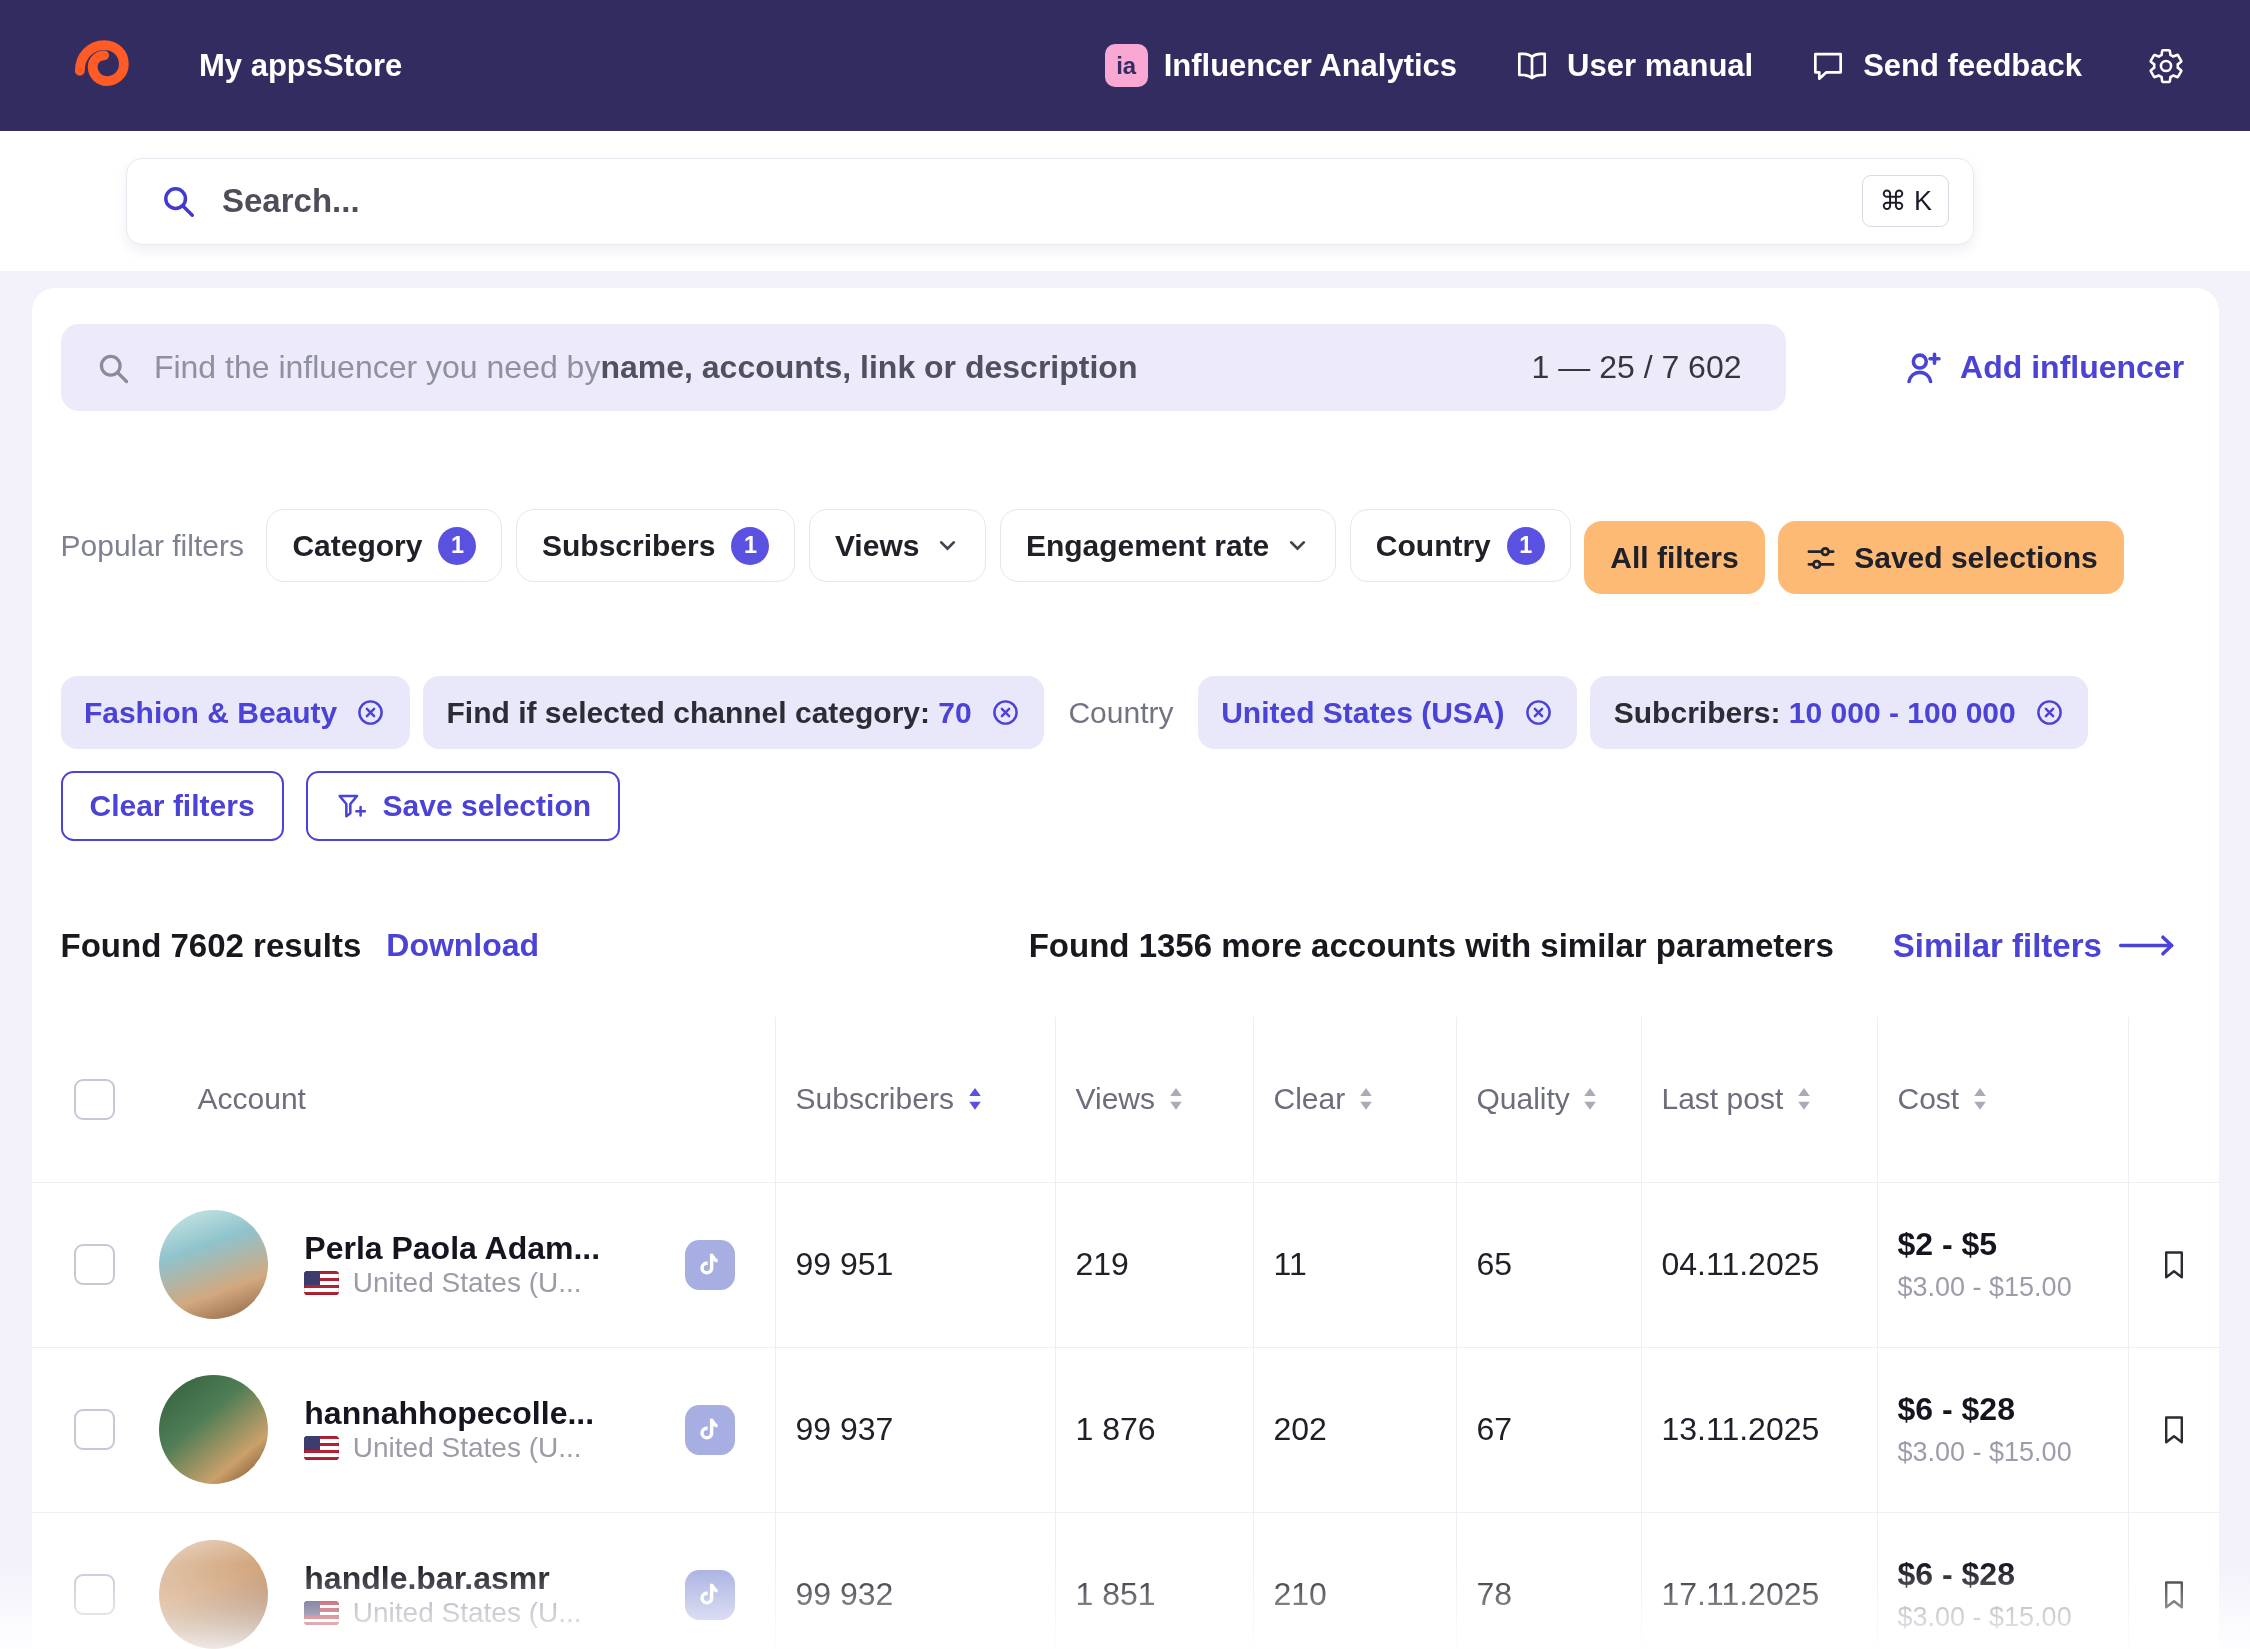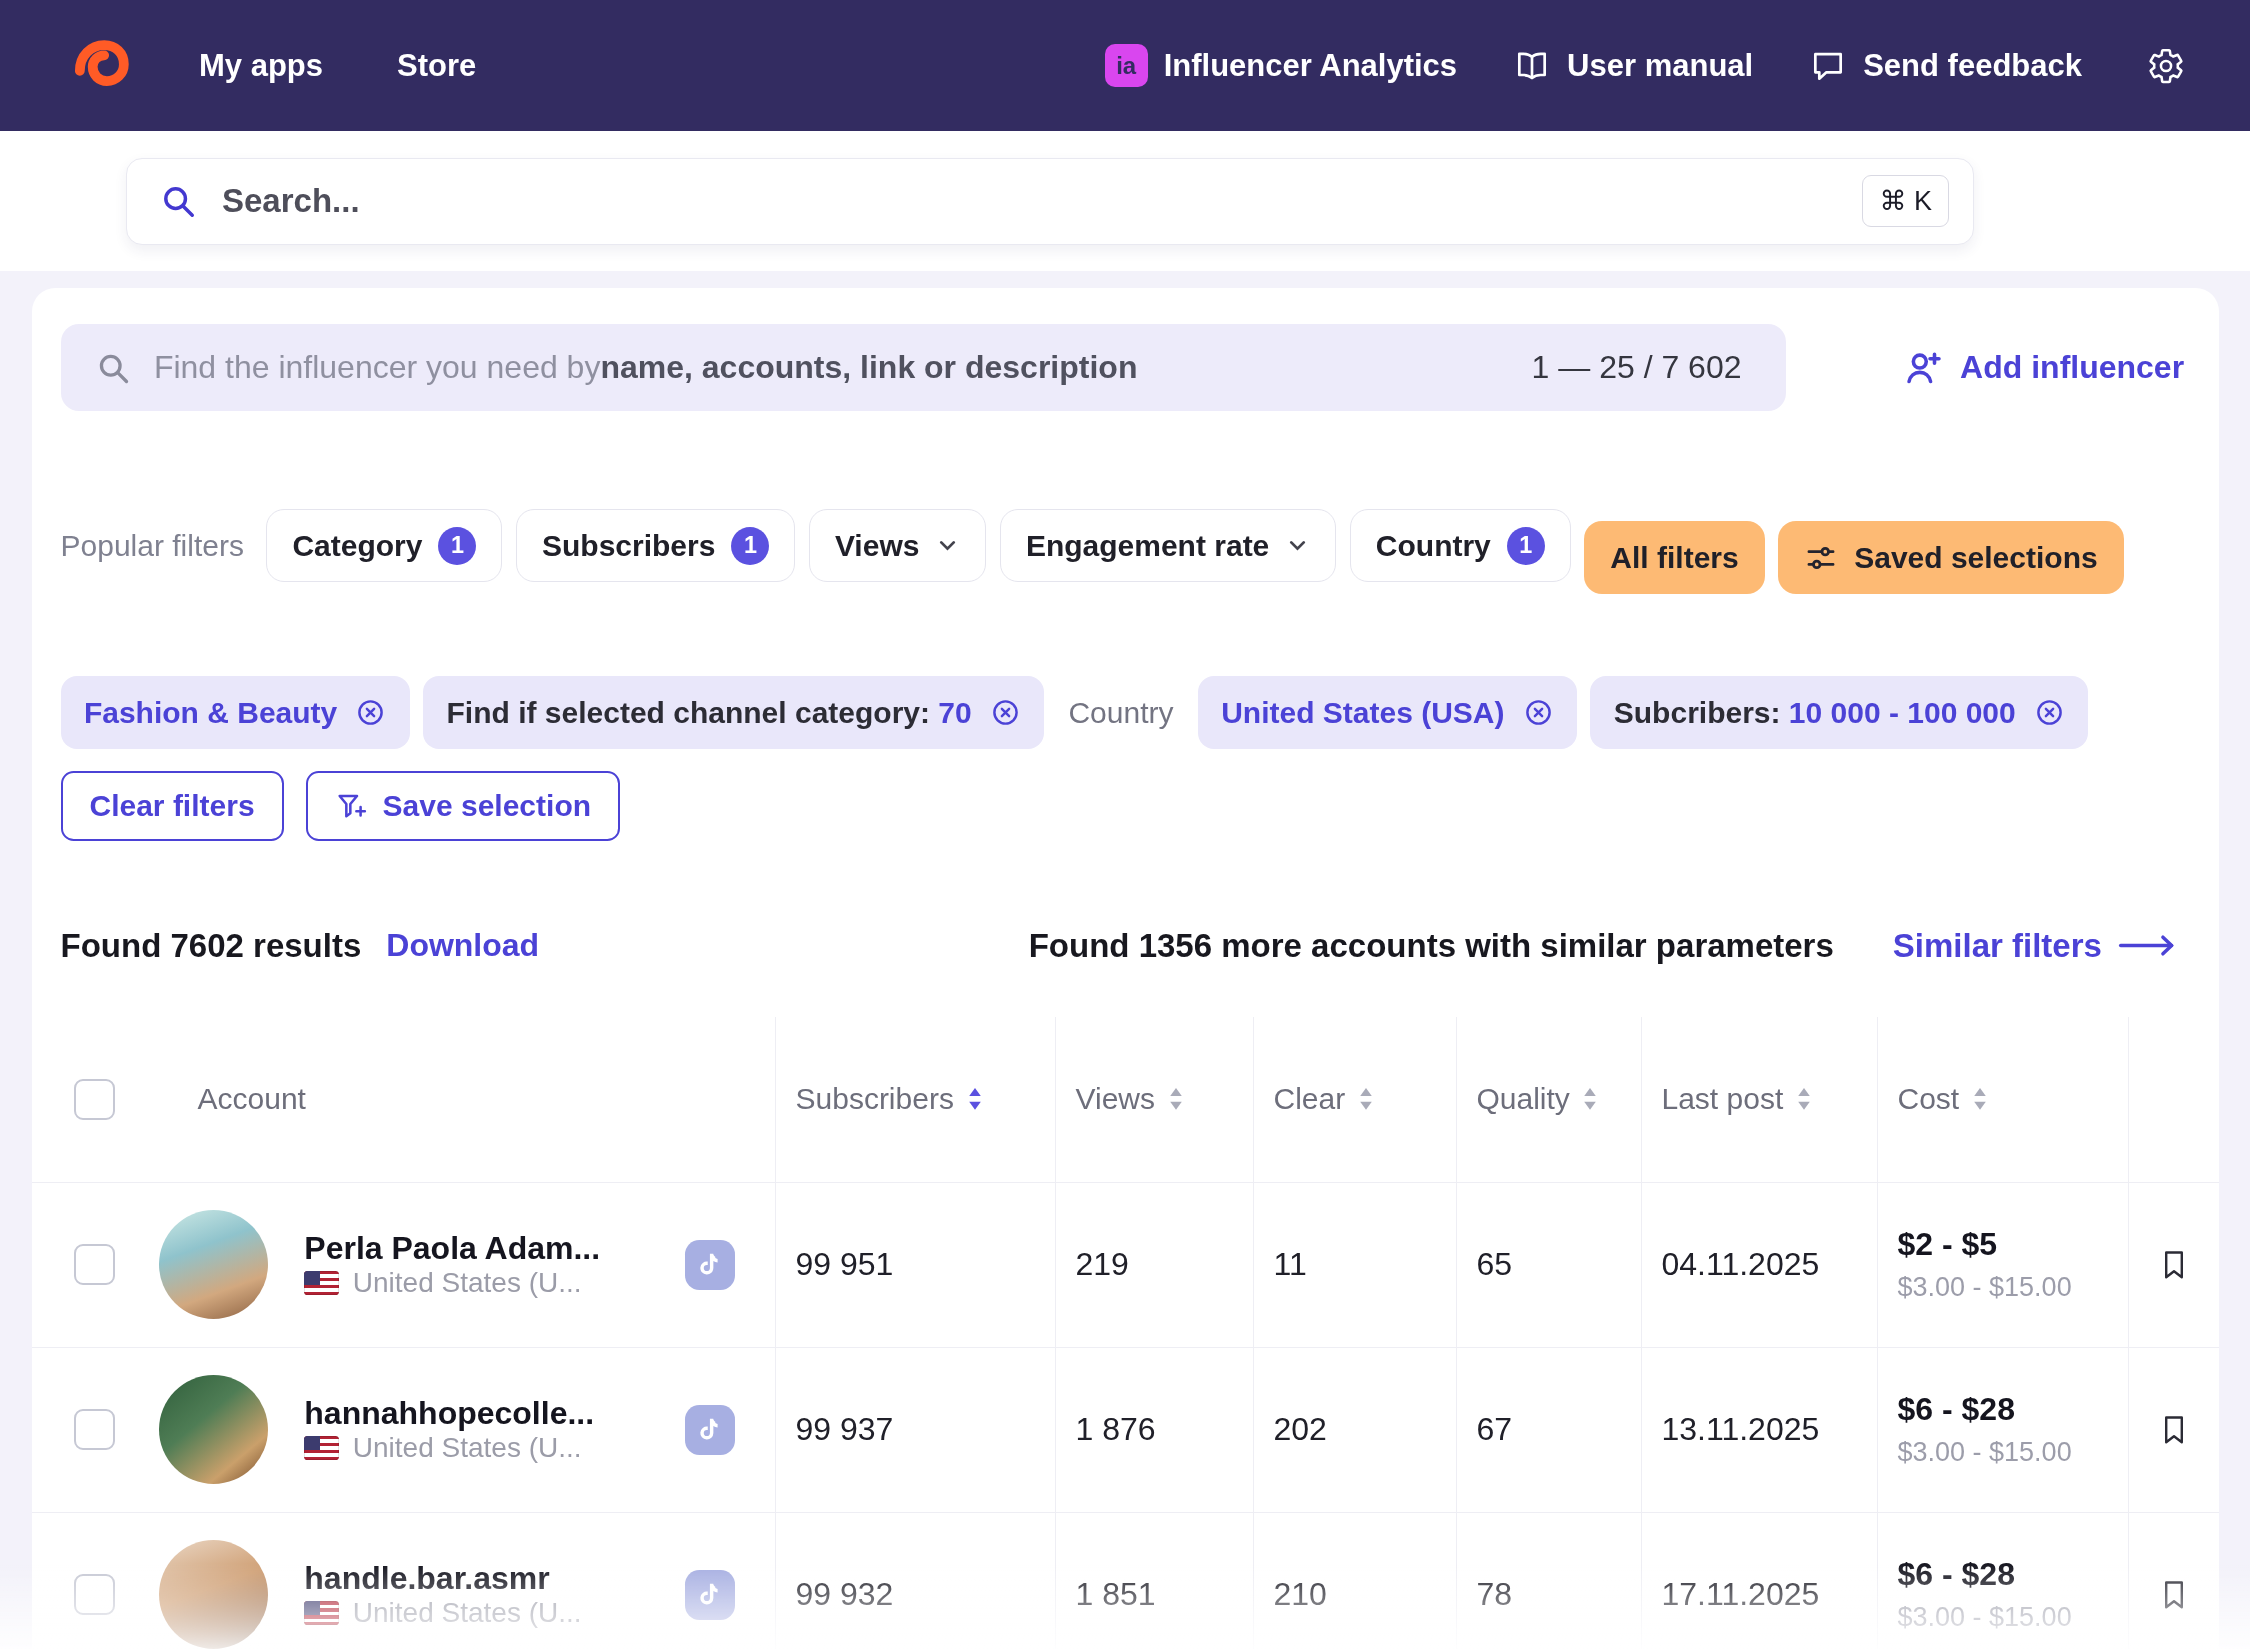--- a/index.html
+++ b/index.html
@@ -2,25 +2,25 @@
 <html style="font-size:14.4px"><head>
 <meta charset="utf-8">
 <style>
   * { margin:0; padding:0; box-sizing:border-box; }
   html,body { width:2250px; height:1650px; overflow:hidden; background:#f3f2fa;
     font-family:"Liberation Sans", sans-serif; }
 
   
   .navbar { height:131px; background:#332c61; display:flex; align-items:center; padding:0 65px 0 69px; }
   .logo { width:65px; height:65px; flex:none; display:flex; align-items:center; justify-content:center; cursor:pointer; }
-  .nav-left { display:flex; gap:74px; margin-left:65px; }
+  .nav-left { display:flex; margin-left:65px; }
   .nav-link { color:#fff; font-size:31px; font-weight:700; cursor:pointer; text-decoration:none; }
   .nav-right { margin-left:auto; display:flex; align-items:center; gap:56px; }
   .nav-item { display:flex; align-items:center; gap:16px; color:#fff; font-size:31px; font-weight:700; cursor:pointer; }
-  .ia-badge { width:43px; height:43px; background:#d946ef; color:#332c61; border-radius:10px;
+  .ia-badge { width:43px; height:43px; background:#f9a8d4; color:#332c61; border-radius:10px;
     display:flex; align-items:center; justify-content:center; font-size:24px; font-weight:800; }
   .nav-ic { width:38px; height:38px; }
   .nav-gear { margin-left:9px; cursor:pointer; display:flex; }
 
   
   .searchstrip { height:140px; background:#fff; display:flex; align-items:center; }
   .global-search { margin-left:126px; width:1848px; height:87px; background:#fff;
     border:1.8px solid #e9e9f1; border-radius:16px; box-shadow:0 5.4px 12.6px rgba(45,42,96,.07);
     display:flex; align-items:center; padding:0 24px 0 32px; cursor:text; }
   .gs-icon { width:38px; height:38px; color:#4338d0; margin-right:25px; flex:none; }

